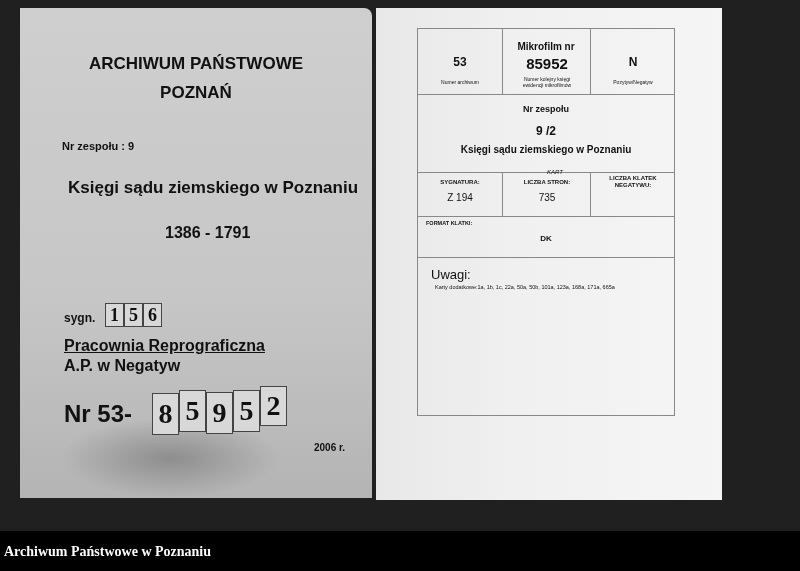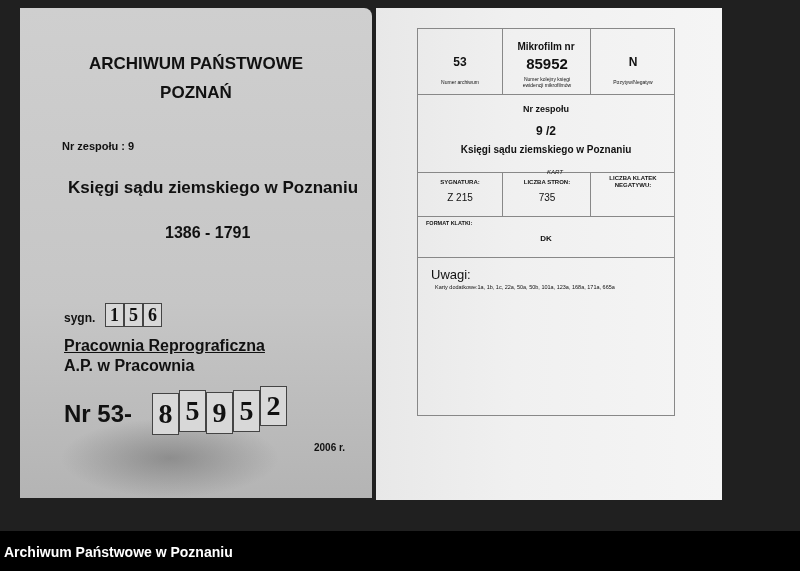--- a/index.html
+++ b/index.html
@@ -12,41 +12,41 @@
   .box-row { position:absolute; display:flex; }
   .digit-box { border:1.5px solid #444; background:#d8d8d8; font-family:"Liberation Serif", serif; font-weight:bold; color:#111; text-align:center; }
   .right-page { position:absolute; left:376px; top:8px; width:346px; height:492px; background:linear-gradient(90deg,#e8e8e8 0%,#f0f0f0 40%,#f5f5f5 100%); }
   .form { position:absolute; left:41px; top:20px; width:256px; height:386px; border:1px solid #888; }
   .row { position:absolute; left:0; width:100%; border-bottom:1px solid #888; }
   .cell { position:absolute; top:0; height:100%; }
   .vline { border-left:1px solid #888; }
   .t { position:absolute; width:100%; text-align:center; color:#111; font-weight:bold; }
   .small { font-size:5px; font-weight:normal; }
   .caption-bar { position:absolute; left:0; top:531px; width:800px; height:40px; background:#000; }
-  .caption-bar span { position:absolute; left:4px; top:13px; color:#fff; font-weight:bold; font-size:14px; }
+  .caption-bar span { position:absolute; left:4px; top:13px; color:#fff; font-weight:bold; font-size:14px;font-family:Liberation Serif, serif; }
 </style>
 </head>
 <body>
 
 <div class="scan-area">
   <div class="left-page">
     <div class="shade"></div>
     <div class="lp-title" style="top:46px;">ARCHIWUM PAŃSTWOWE</div>
     <div class="lp-title" style="top:75px;">POZNAŃ</div>
     <div class="lp-text" style="left:42px; top:132px; font-size:11px;">Nr zespołu : 9</div>
     <div class="lp-text" style="left:48px; top:170px; font-size:17px;">Księgi sądu ziemskiego w Poznaniu</div>
     <div class="lp-text" style="left:145px; top:216px; font-size:16px;">1386 - 1791</div>
     <div class="lp-text" style="left:44px; top:303px; font-size:12px;">sygn.</div>
     <div class="box-row" style="left:85px; top:295px;">
       <div class="digit-box" style="width:17px;height:22px;font-size:18px;line-height:22px;">1</div>
       <div class="digit-box" style="width:17px;height:22px;font-size:18px;line-height:22px;">5</div>
       <div class="digit-box" style="width:17px;height:22px;font-size:18px;line-height:22px;">6</div>
     </div>
     <div class="lp-text" style="left:44px; top:329px; font-size:16px;text-decoration:underline;">Pracownia Reprograficzna</div>
-    <div class="lp-text" style="left:44px; top:349px; font-size:16px;">A.P. w Pracownia</div>
+    <div class="lp-text" style="left:44px; top:349px; font-size:16px;">A.P. w Negatyw</div>
     <div class="lp-text" style="left:44px; top:392px; font-size:24px;">Nr 53-</div>
     <div class="box-row" style="left:132px; top:378px;">
       <div class="digit-box" style="width:25px;height:40px;font-size:28px;line-height:40px;margin-top:7px;">8</div>
       <div class="digit-box" style="width:25px;height:40px;font-size:28px;line-height:40px;margin-top:4px;">5</div>
       <div class="digit-box" style="width:25px;height:40px;font-size:28px;line-height:40px;margin-top:6px;">9</div>
       <div class="digit-box" style="width:25px;height:40px;font-size:28px;line-height:40px;margin-top:4px;">5</div>
       <div class="digit-box" style="width:25px;height:38px;font-size:28px;line-height:38px;margin-top:0;">2</div>
     </div>
     <div class="lp-text" style="left:294px; top:434px; font-size:10px;">2006 r.</div>
   </div>
@@ -70,21 +70,21 @@
         </div>
       </div>
       <div class="row" style="top:65px; height:78px;">
         <div class="t" style="top:10px; font-size:9px;">Nr zespołu</div>
         <div class="t" style="top:30px; font-size:12px;">9 /2</div>
         <div class="t" style="top:50px; font-size:10px;">Księgi sądu ziemskiego w Poznaniu</div>
       </div>
       <div class="row" style="top:143px; height:44px;">
         <div class="cell" style="left:0; width:84px;">
           <div class="t" style="top:7px; font-size:6px;">SYGNATURA:</div>
-          <div class="t" style="top:20px; font-size:10px; font-weight:normal;">Z 215</div>
+          <div class="t" style="top:20px; font-size:10px; font-weight:normal;">Z 194</div>
         </div>
         <div class="cell vline" style="left:84px; width:88px;">
           <div class="t" style="top:-3px; font-size:6px; font-style:italic; font-weight:normal; left:8px;">KART</div>
           <div class="t" style="top:7px; font-size:6px;">LICZBA STRON:</div>
           <div class="t" style="top:20px; font-size:10px; font-weight:normal;">735</div>
         </div>
         <div class="cell vline" style="left:172px; width:84px;">
           <div class="t" style="top:3px; font-size:6px;">LICZBA KLATEK</div>
           <div class="t" style="top:10px; font-size:6px;">NEGATYWU:</div>
         </div>

